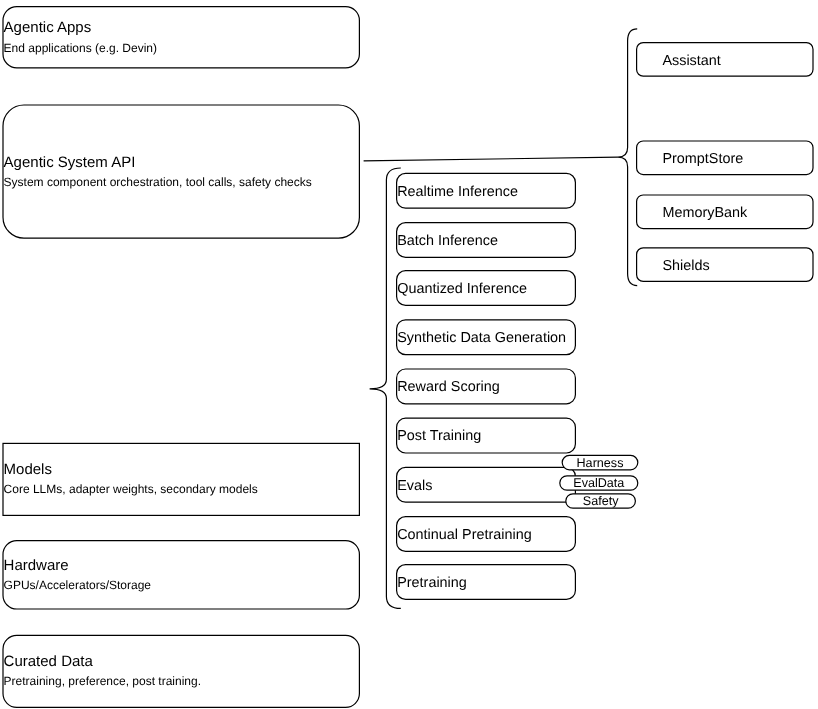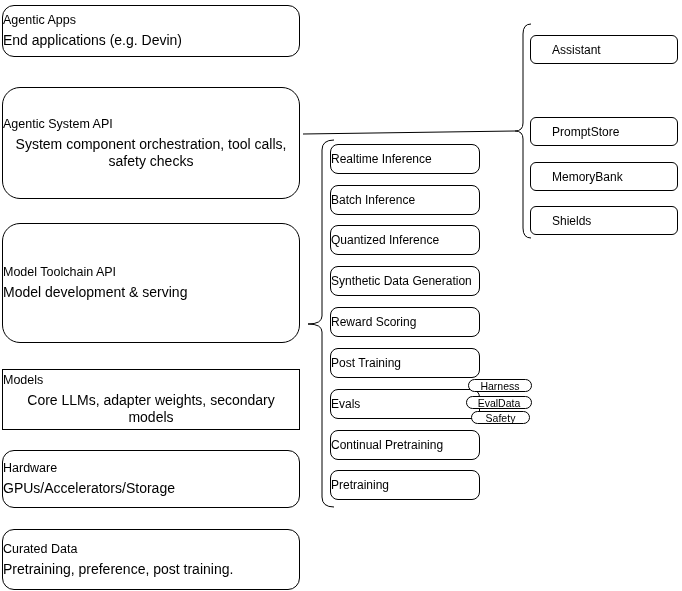--- a/index.html
+++ b/index.html
@@ -18,21 +18,21 @@
     box-sizing: border-box;
     background: #ffffff;
     border: 1px solid #000000;
     display: flex;
     flex-direction: column;
     align-items: flex-start;
     justify-content: center;
     text-align: center;
   }
   .l-title { font-size: 12.5px; line-height: 1.2; }
-  .l-sub   { font-size: 14px; line-height: 1.2; margin-top: 4px; }
+  .l-sub   { font-size: 10px; line-height: 1.2; margin-top: 4px; }
 
   
   .lb0 { left: 2px; top: 5px;   width: 298px; height: 52px;  border-radius: 12px; }
   .lb1 { left: 2px; top: 87px;  width: 298px; height: 112px; border-radius: 18px; }
   .lb2 { left: 2px; top: 223px; width: 298px; height: 120px; border-radius: 18px; }
   .lb3 { left: 2px; top: 369px; width: 298px; height: 61px;  border-radius: 0; }
   .lb4 { left: 2px; top: 450px; width: 298px; height: 58px;  border-radius: 12px; }
   .lb5 { left: 2px; top: 529px; width: 298px; height: 61px;  border-radius: 12px; }
 
   
@@ -75,24 +75,20 @@
   </svg>
 
   <div class="node lb0">
     <div class="l-title">Agentic Apps</div>
     <div class="l-sub">End applications (e.g. Devin)</div>
   </div>
   <div class="node lb1">
     <div class="l-title">Agentic System API</div>
     <div class="l-sub">System component orchestration, tool calls, safety checks</div>
   </div>
-  <div class="node lb2">
-    <div class="l-title">Model Toolchain API</div>
-    <div class="l-sub">Model development &amp; serving</div>
-  </div>
   <div class="node lb3">
     <div class="l-title">Models</div>
     <div class="l-sub">Core LLMs, adapter weights, secondary models</div>
   </div>
   <div class="node lb4">
     <div class="l-title">Hardware</div>
     <div class="l-sub">GPUs/Accelerators/Storage</div>
   </div>
   <div class="node lb5">
     <div class="l-title">Curated Data</div>

